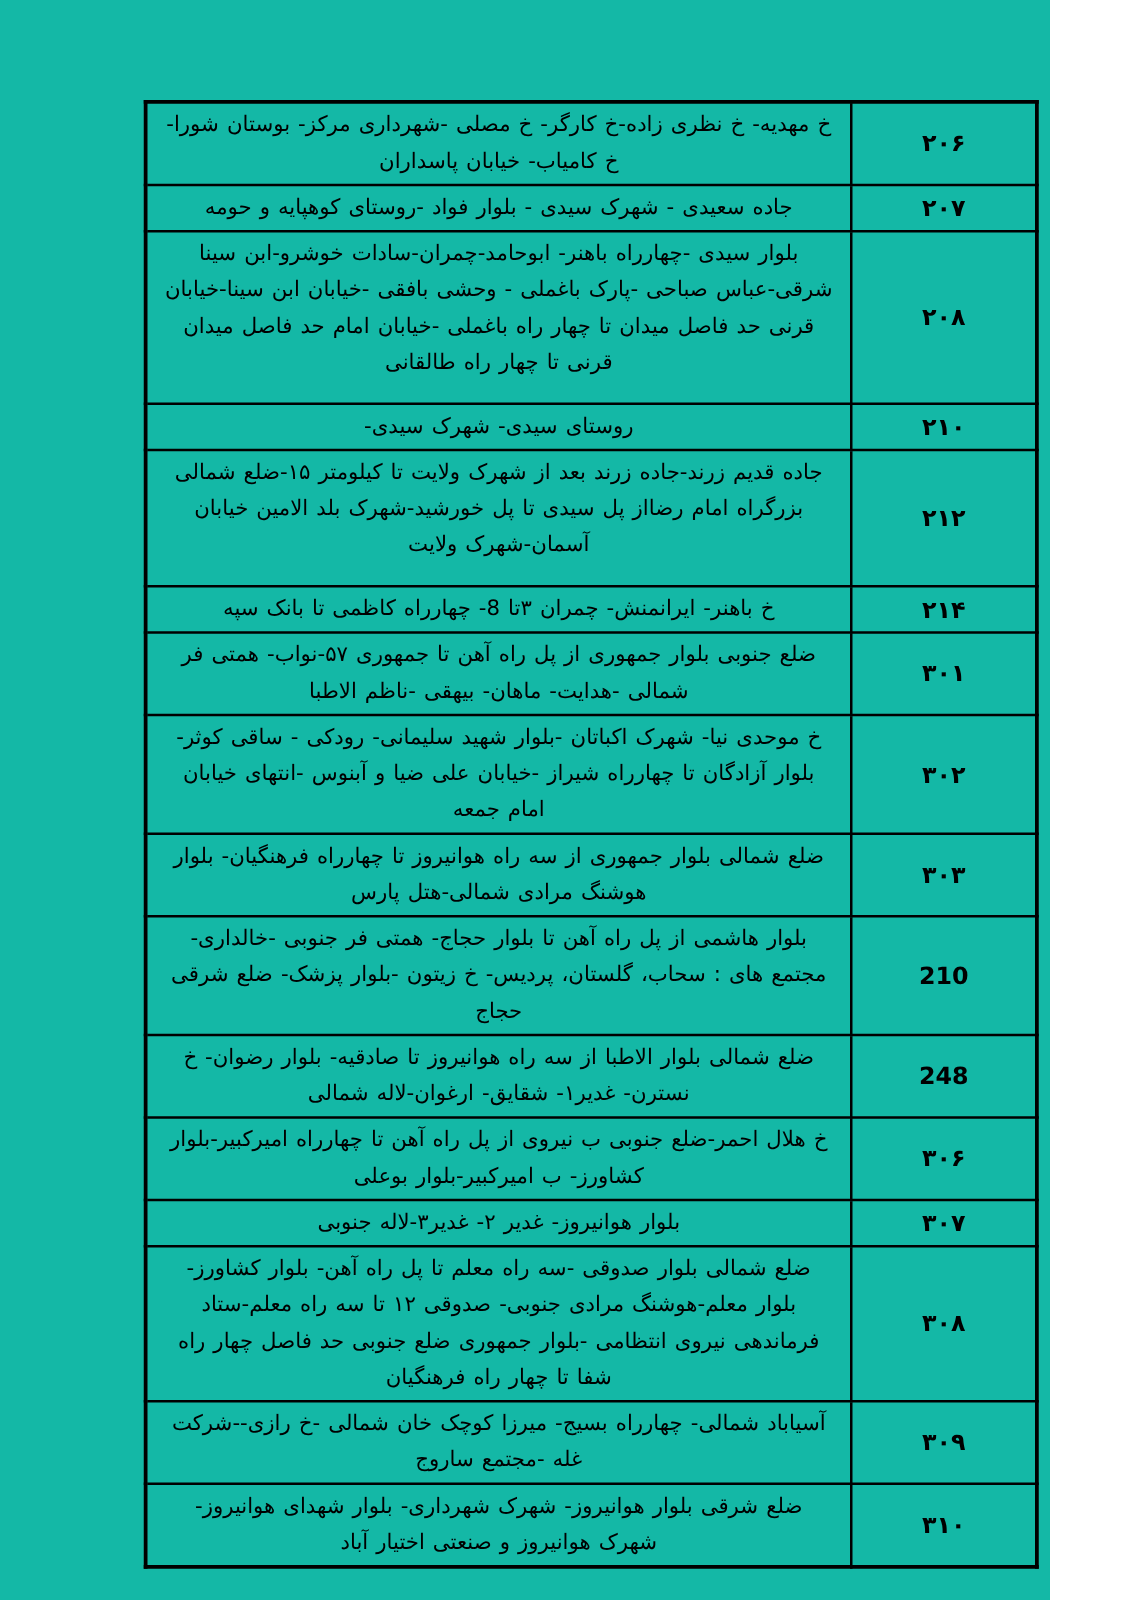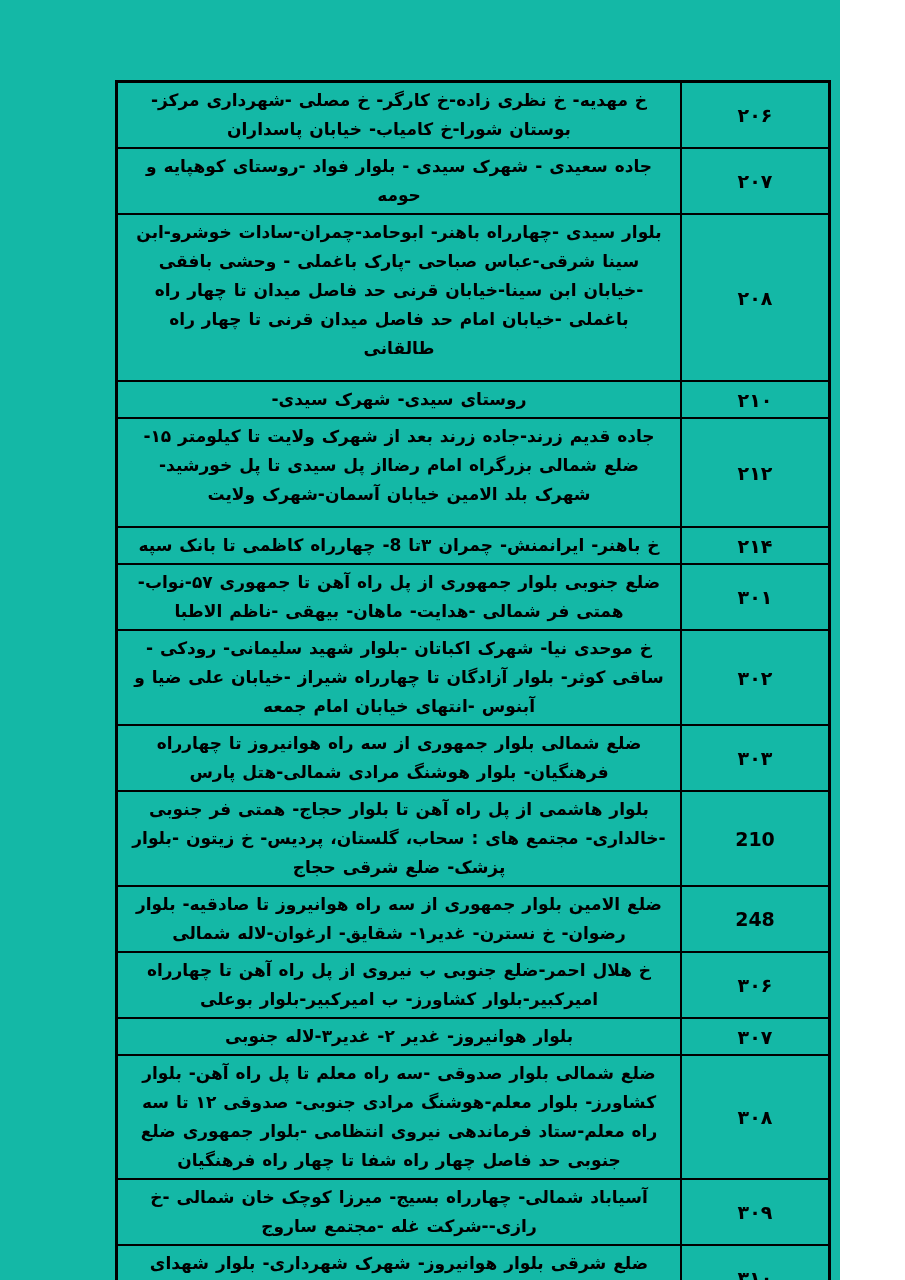--- a/index.html
+++ b/index.html
@@ -42,21 +42,21 @@
     width: 138px;
     color: #000000;
     font-weight: bold;
     font-size: 19px;
     text-align: center;
     vertical-align: middle;
     padding: 2px 4px;
   }
   td.desc-cell {
     color: #000000;
-    font-weight: bold;
+    font-weight: normal;
     font-size: 17px;
     line-height: 29px;
     text-align: center;
     vertical-align: middle;
     padding: 3px 14px;
     word-spacing: 1px;
   }
   tr.pad td.desc-cell {
     padding-bottom: 17px;
   }
@@ -113,21 +113,21 @@
     <td class="desc-cell">ضلع شمالی بلوار جمهوری از سه راه هوانیروز تا چهارراه فرهنگیان- بلوار هوشنگ مرادی شمالی-هتل پارس</td>
   </tr>
 
   <tr>
     <td class="code-cell">210</td>
     <td class="desc-cell">بلوار هاشمی از پل راه آهن تا بلوار حجاج- همتی فر جنوبی -خالداری- مجتمع های : سحاب، گلستان، پردیس- خ زیتون -بلوار پزشک- ضلع شرقی حجاج</td>
   </tr>
 
   <tr>
     <td class="code-cell">248</td>
-    <td class="desc-cell">ضلع الامین بلوار جمهوری از سه راه هوانیروز تا صادقیه- بلوار رضوان- خ نسترن- غدیر۱- شقایق- ارغوان-لاله شمالی</td>
+    <td class="desc-cell">ضلع شمالی بلوار الاطبا از سه راه هوانیروز تا صادقیه- بلوار رضوان- خ نسترن- غدیر۱- شقایق- ارغوان-لاله شمالی</td>
   </tr>
 
   <tr>
     <td class="code-cell">۳۰۶</td>
     <td class="desc-cell">خ هلال احمر-ضلع جنوبی ب نیروی از پل راه آهن تا چهارراه امیرکبیر-بلوار کشاورز- ب امیرکبیر-بلوار بوعلی</td>
   </tr>
 
   <tr>
     <td class="code-cell">۳۰۷</td>
     <td class="desc-cell">بلوار هوانیروز- غدیر ۲- غدیر۳-لاله جنوبی</td>

